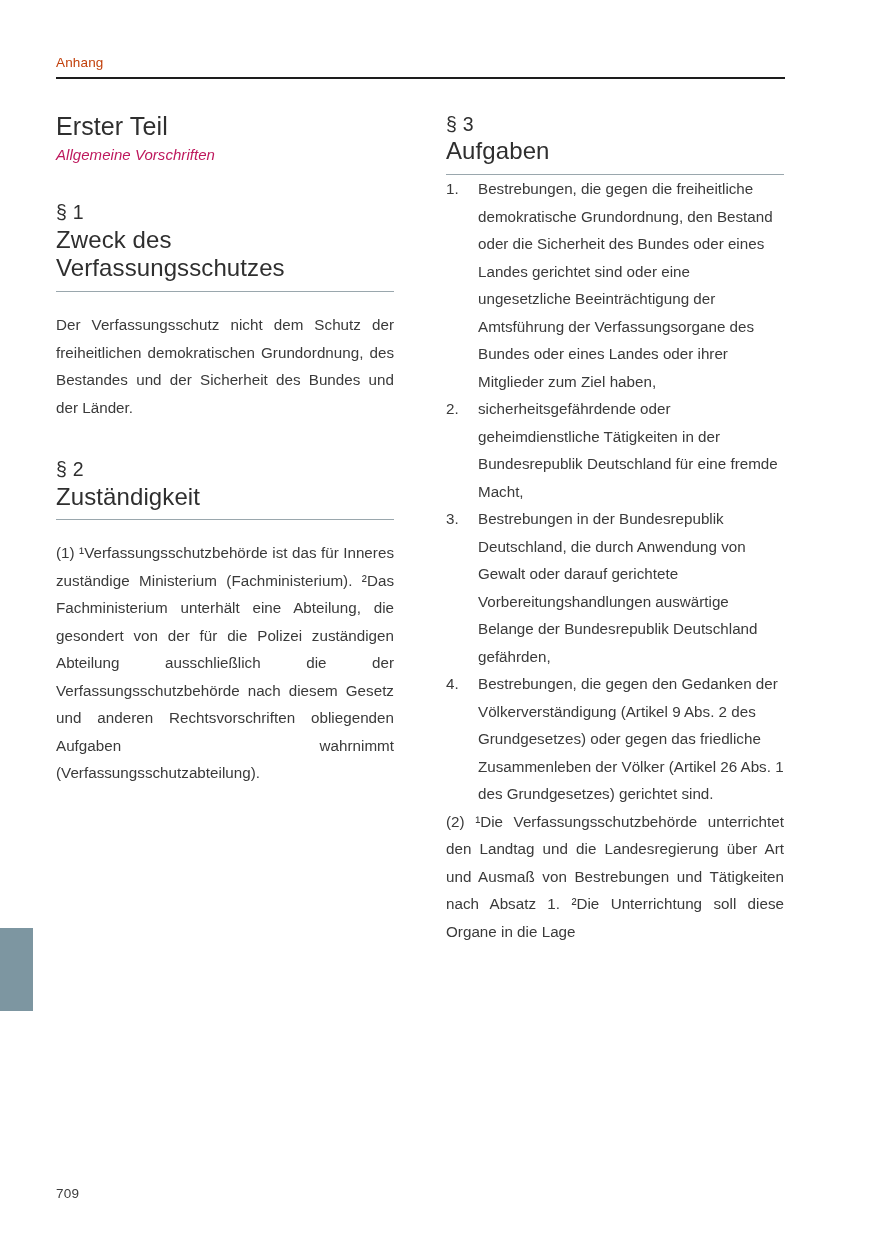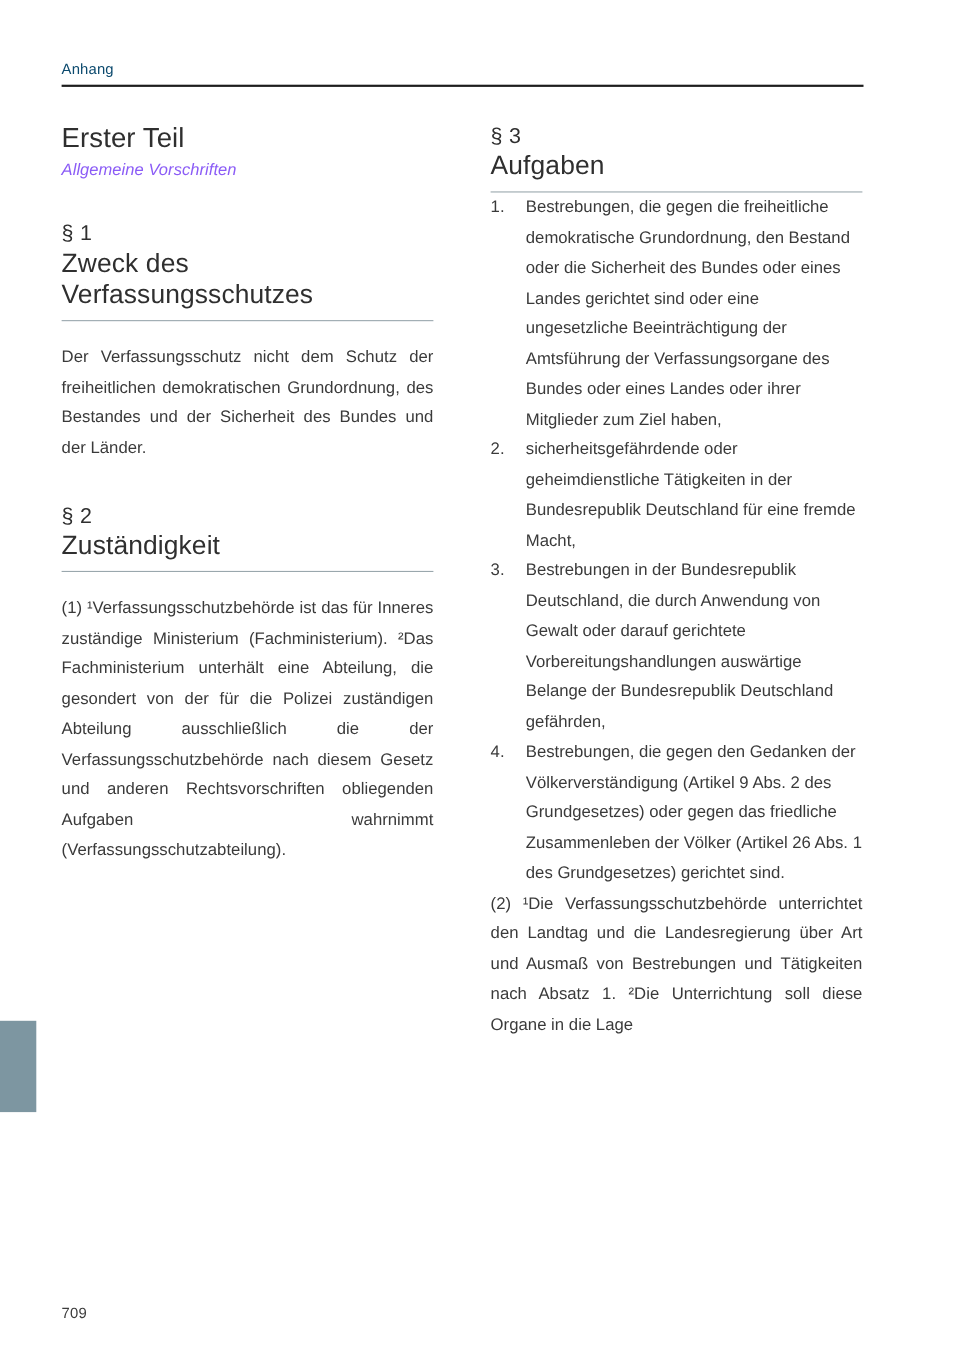--- a/index.html
+++ b/index.html
@@ -24,21 +24,21 @@
 
   
   .running-head {
     position: absolute;
     left: 56px;
     top: 55px;
     width: 729px;
   }
   .running-head-text {
     font-size: 13.5px;
-    color: #0c4a6e;
+    color: #c2410c;
     letter-spacing: 0.15px;
     line-height: 1.2;
     display: block;
   }
   .head-rule {
     margin-top: 6px;
     height: 1.4px;
     background: #1d1d1d;
     width: 100%;
   }
@@ -82,21 +82,21 @@
     font-size: 25px;
     font-weight: 400;
     color: #2f2f2f;
     line-height: 1.18;
     margin: 0;
     letter-spacing: 0.1px;
   }
   .part-subtitle {
     font-size: 15px;
     font-style: italic;
-    color: #8b5cf6;
+    color: #be185d;
     margin: 4px 0 0 0;
     line-height: 1.25;
     letter-spacing: 0.05px;
   }
 
   .section-head {
     margin-top: 36px;
   }
   .section-head.first-right {
     margin-top: 0;

